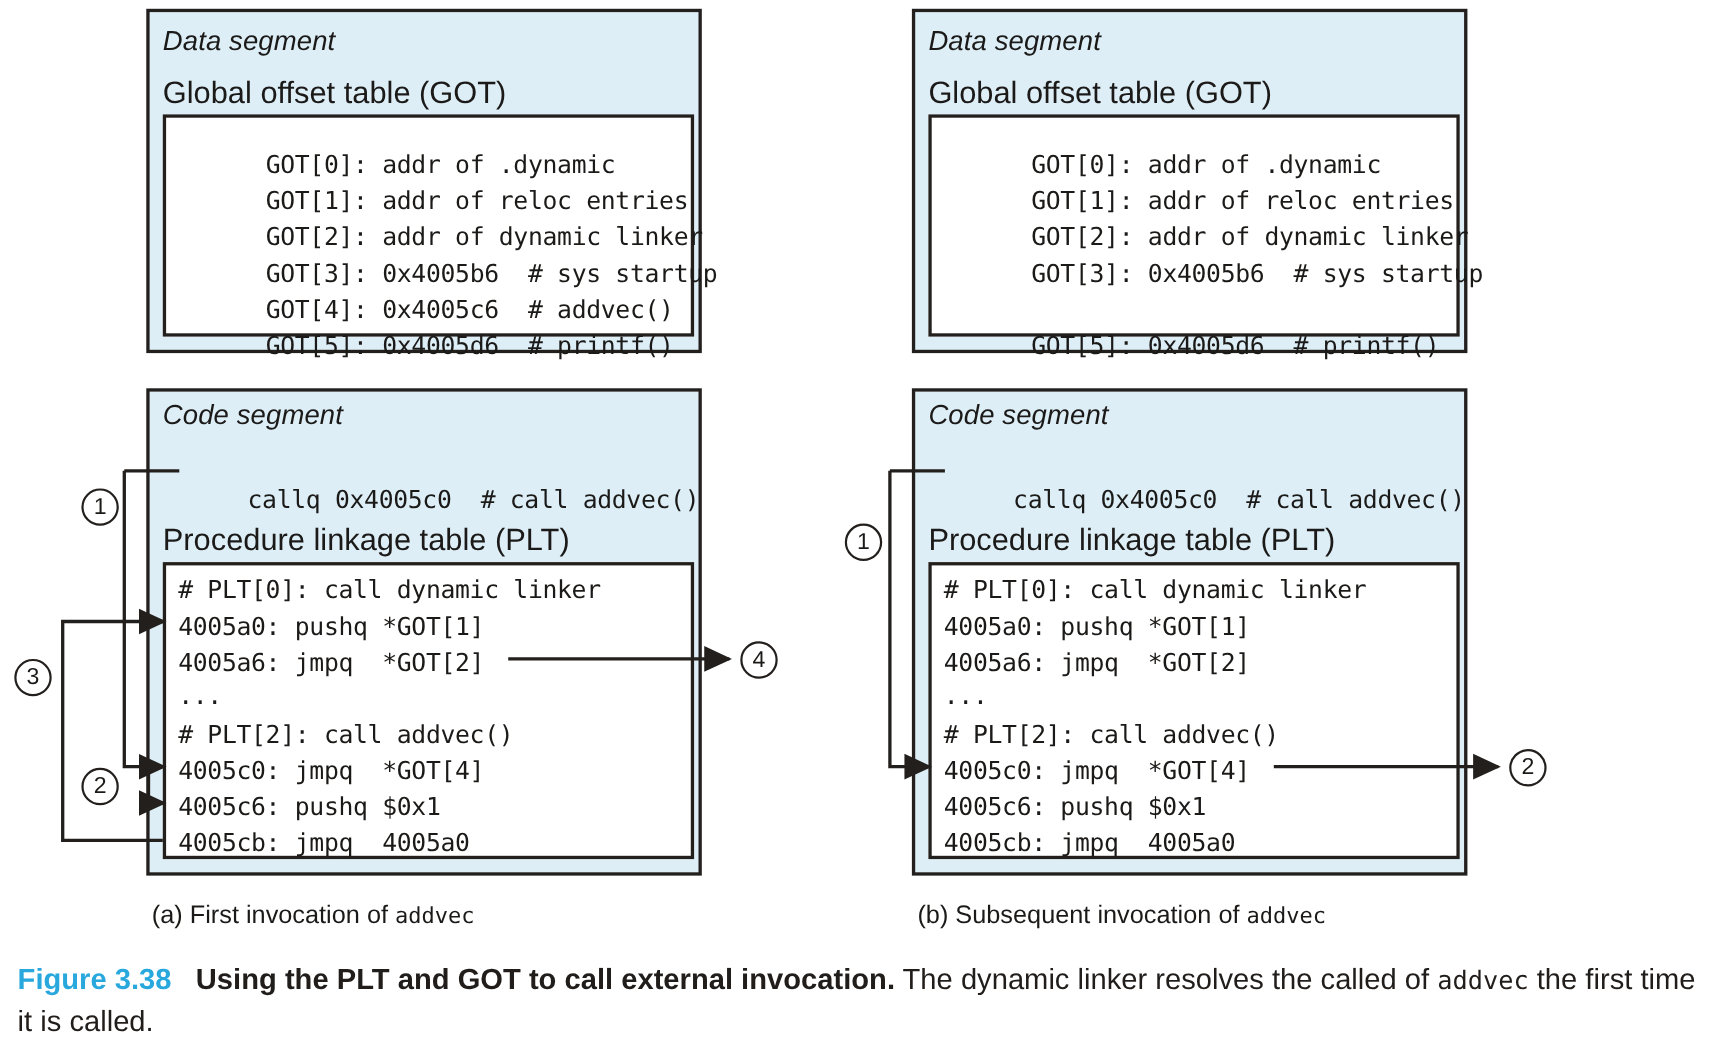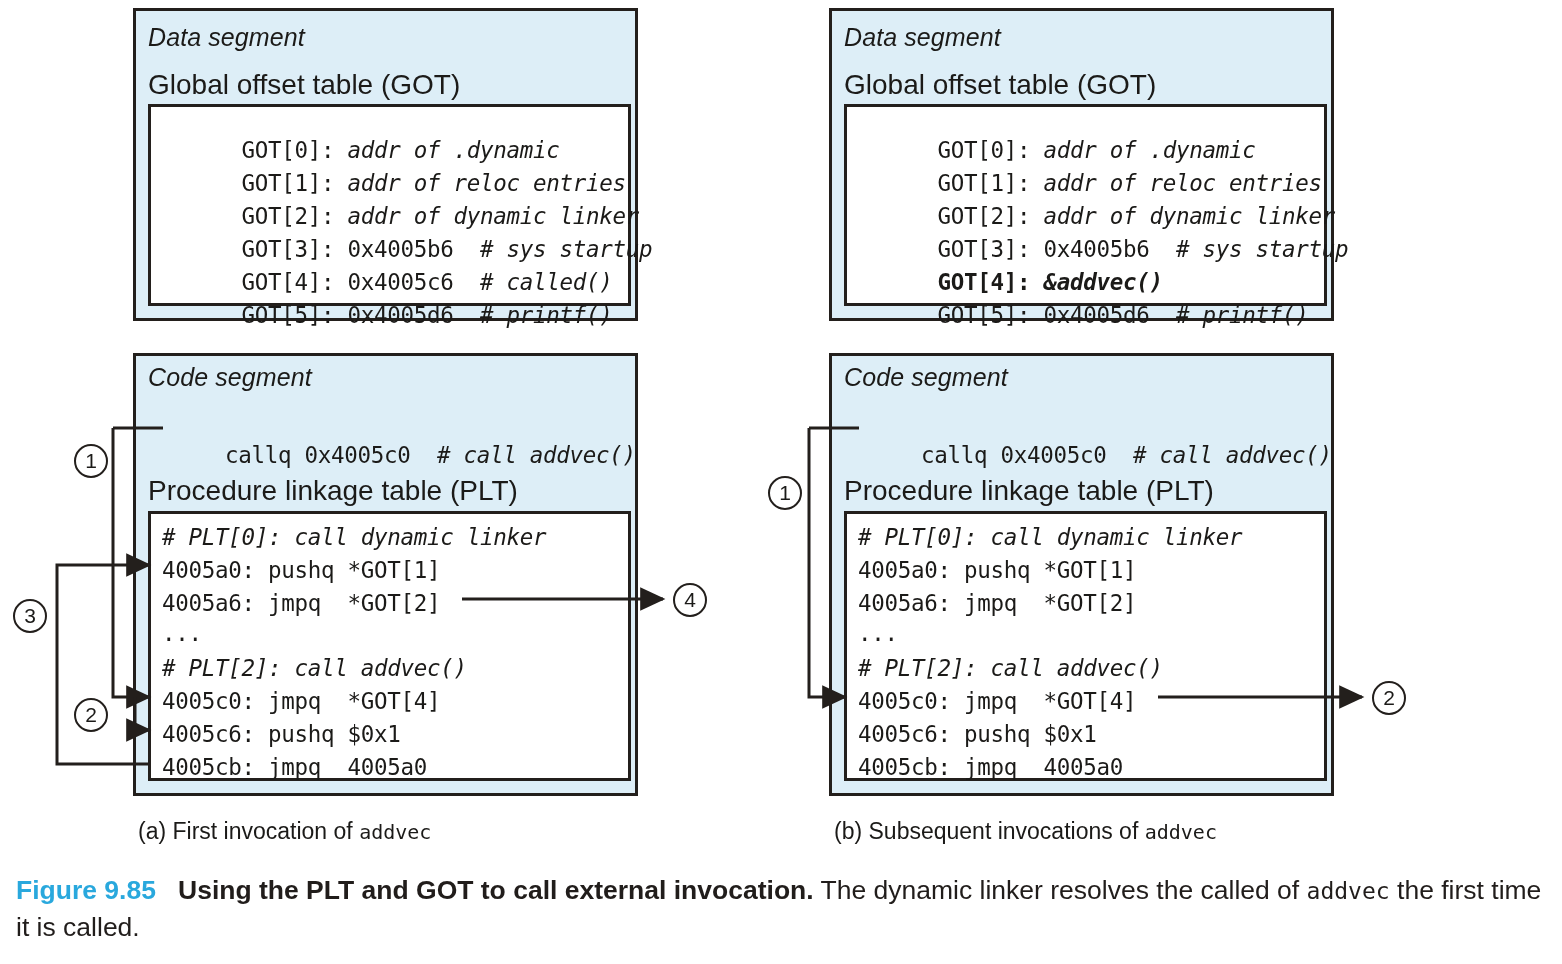--- a/index.html
+++ b/index.html
@@ -35,21 +35,21 @@
     border:3px solid #231f1c;
     box-sizing:border-box;
   }
   .codeline{
     position:absolute;
     white-space:pre;
     font-family:"DejaVu Sans Mono","Liberation Mono",monospace;
     font-size:22.5px;
     letter-spacing:-0.3px;
   }
-  .it{font-style:italic;}
+  .it{}
   .bd{font-weight:bold;}
 
   .callq{
     position:absolute;
     white-space:pre;
     font-family:"DejaVu Sans Mono","Liberation Mono",monospace;
     font-size:22.5px;
     letter-spacing:-0.3px;
   }
 
@@ -112,21 +112,21 @@
     <div class="codeline" style="left:11px;top:37px;">
       <span>GOT[1]:</span><span> </span><span class="it">addr of reloc entries</span><span> </span><span class="it"></span>
     </div>
     <div class="codeline" style="left:11px;top:70px;">
       <span>GOT[2]:</span><span> </span><span class="it">addr of dynamic linker</span><span> </span><span class="it"></span>
     </div>
     <div class="codeline" style="left:11px;top:103px;">
       <span>GOT[3]:</span><span> </span><span>0x4005b6</span><span>  </span><span class="it"># sys startup</span>
     </div>
     <div class="codeline" style="left:11px;top:136px;">
-      <span>GOT[4]:</span><span> </span><span>0x4005c6</span><span>  </span><span class="it"># called()</span>
+      <span>GOT[4]:</span><span> </span><span>0x4005c6</span><span>  </span><span class="it"># addvec()</span>
     </div>
     <div class="codeline" style="left:11px;top:169px;">
       <span>GOT[5]:</span><span> </span><span>0x4005d6</span><span>  </span><span class="it"># printf()</span>
     </div>
   </div>
 
   <div class="seg" style="left:133px;top:353px;width:505px;height:443px;">
   </div>
   <div class="seg-title" style="left:148px;top:363px;">Code segment</div>
   <div class="callq" style="left:172px;top:416px;">
@@ -154,23 +154,20 @@
     </div>
     <div class="codeline" style="left:11px;top:37px;">
       <span>GOT[1]:</span><span> </span><span class="it">addr of reloc entries</span>
     </div>
     <div class="codeline" style="left:11px;top:70px;">
       <span>GOT[2]:</span><span> </span><span class="it">addr of dynamic linker</span>
     </div>
     <div class="codeline" style="left:11px;top:103px;">
       <span>GOT[3]:</span><span> </span><span>0x4005b6</span><span>  </span><span class="it"># sys startup</span>
     </div>
-    <div class="codeline bd" style="left:11px;top:136px;">
-      <span>GOT[4]:</span><span> </span><span class="it">&amp;addvec()</span>
-    </div>
     <div class="codeline" style="left:11px;top:169px;">
       <span>GOT[5]:</span><span> </span><span>0x4005d6</span><span>  </span><span class="it"># printf()</span>
     </div>
   </div>
 
   <div class="seg" style="left:829px;top:353px;width:505px;height:443px;">
   </div>
   <div class="seg-title" style="left:844px;top:363px;">Code segment</div>
   <div class="callq" style="left:868px;top:416px;">
     <span>callq 0x4005c0</span><span>  </span><span class="it"># call addvec()</span>
@@ -216,20 +213,20 @@
   <div class="circ" style="left:74px;top:698px;">2</div>
   <div class="circ" style="left:673px;top:583px;">4</div>
 
   <div class="circ" style="left:768px;top:476px;">1</div>
   <div class="circ" style="left:1372px;top:681px;">2</div>
 
   <div class="subcap" style="left:138px;top:818px;">
     <span>(a) First invocation of </span><span class="m">addvec</span>
   </div>
   <div class="subcap" style="left:834px;top:818px;">
-    <span>(b) Subsequent invocations of </span><span class="m">addvec</span>
+    <span>(b) Subsequent invocation of </span><span class="m">addvec</span>
   </div>
 
   <div class="figcap">
-    <span class="num">Figure 9.85</span><span>&nbsp;&nbsp;&nbsp;</span><span class="ttl">Using the PLT and GOT to call external invocation.</span><span> The dynamic linker resolves the called of </span><span class="m">addvec</span><span> the first time it is called.</span>
+    <span class="num">Figure 3.38</span><span>&nbsp;&nbsp;&nbsp;</span><span class="ttl">Using the PLT and GOT to call external invocation.</span><span> The dynamic linker resolves the called of </span><span class="m">addvec</span><span> the first time it is called.</span>
   </div>
 
 </div>
 
 </body></html>

